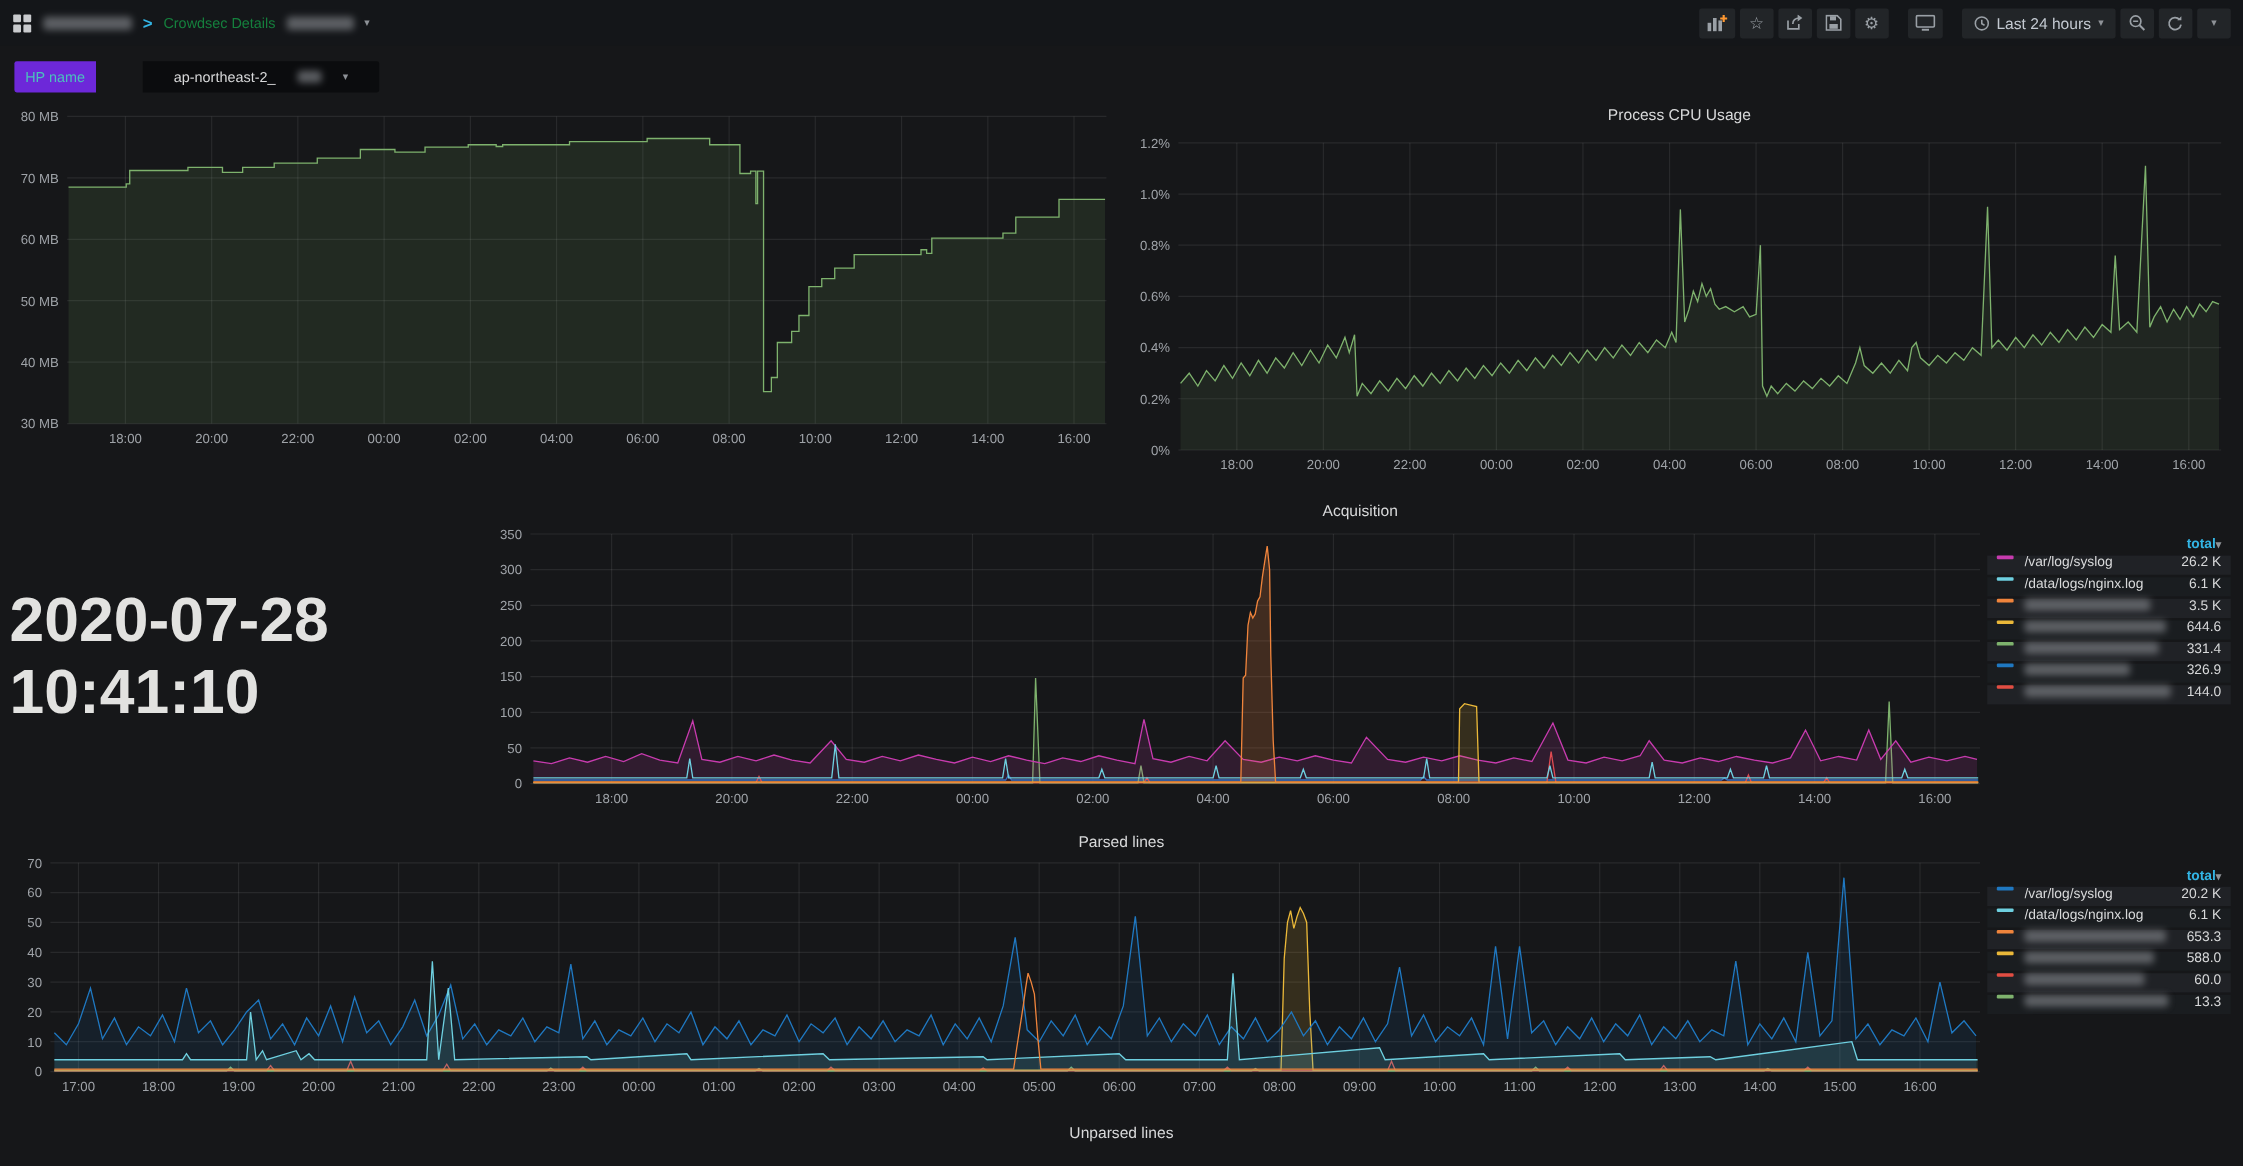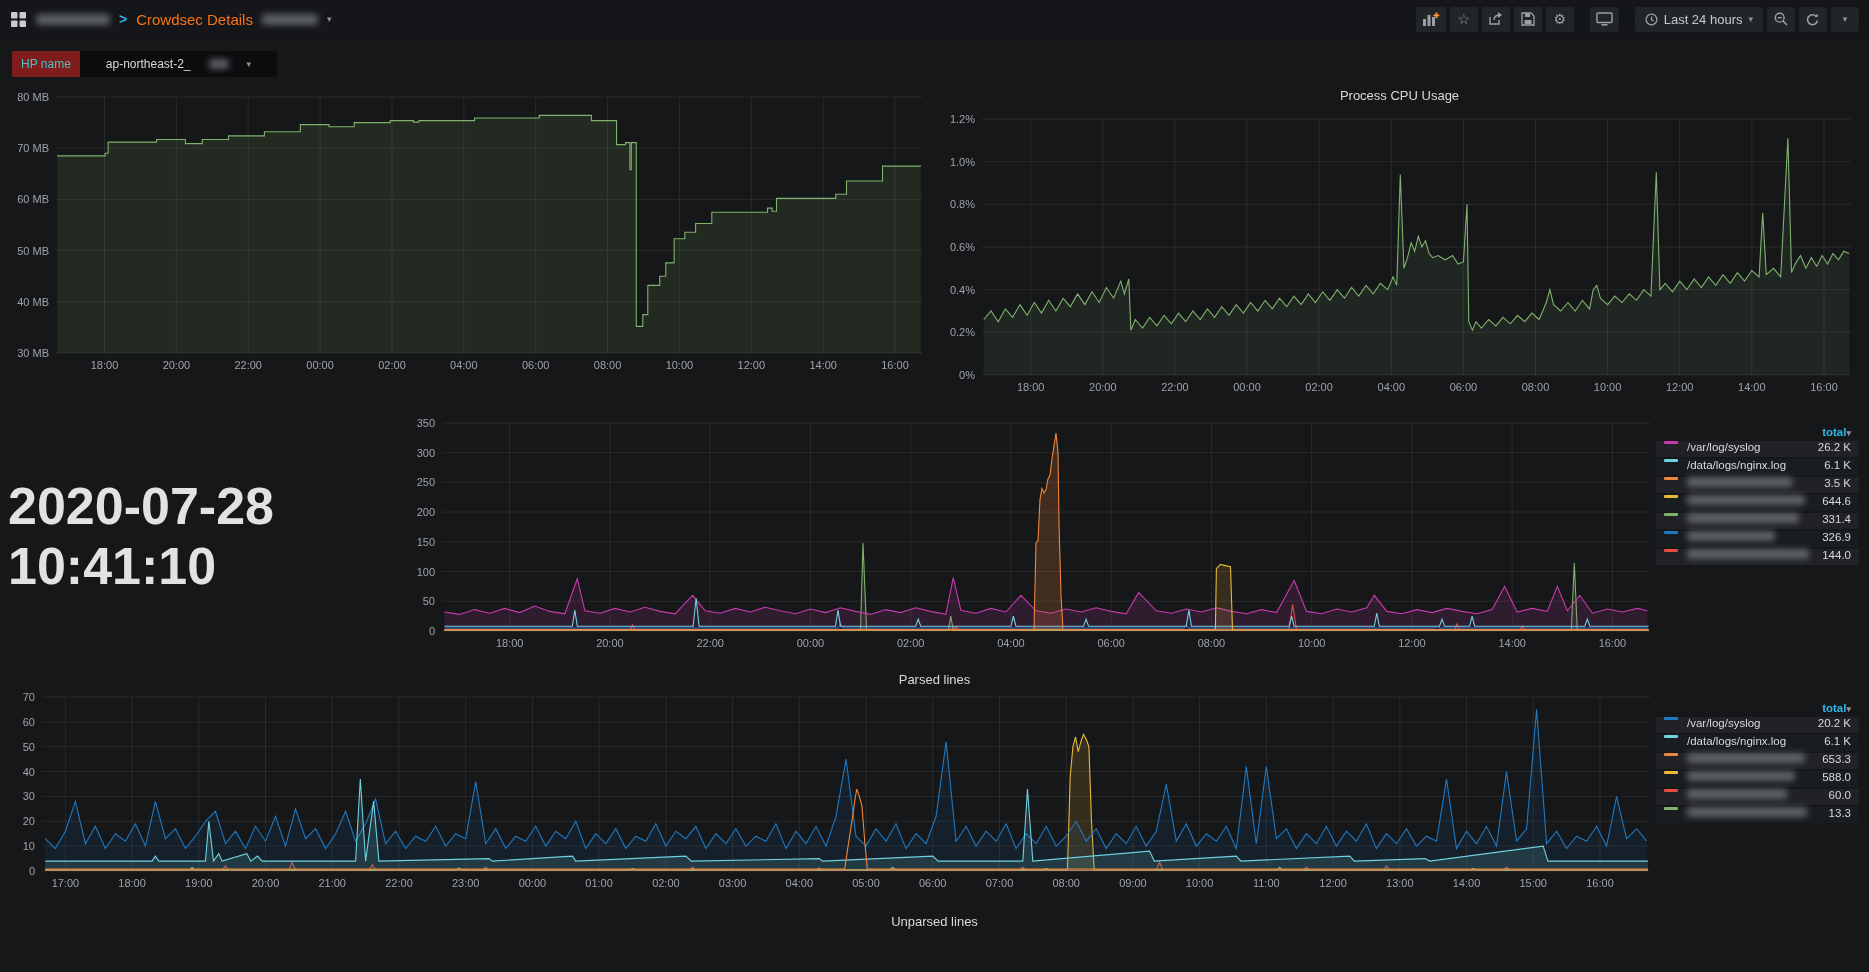--- a/index.html
+++ b/index.html
@@ -11,36 +11,36 @@
   }
   
   .navbar { height:38px; display:flex; align-items:center; justify-content:space-between;
             padding:0 10px 0 10px; background:#141619; }
   .crumb { display:flex; align-items:center; gap:9px; }
   .icon { display:inline-flex; align-items:center; justify-content:center; }
   .redact { display:inline-block; background:#75787d; border-radius:3px; filter:blur(3px); opacity:.75; }
   .crumb .folder-redact { width:74px; height:11px; }
   .crumb .suffix-redact { width:56px; height:11px; }
   .sep { color:#33b5e5; font-size:14px; font-weight:700; }
-  .nav-title { font-size:15px; color:#f97316; cursor:pointer;text-align:right; }
+  .nav-title { font-size:12px; color:#15803d; cursor:pointer;text-align:right; }
   .caret { color:#8e9297; font-size:9px; line-height:1; }
   .nav-actions { display:flex; align-items:center; }
   .btn { height:25px; min-width:28px; display:inline-flex; align-items:center; justify-content:center;
          background:#222528; border-radius:2px; color:#9aa0a6; font-size:13px; gap:6px;
          padding:0 6px; margin-left:4px; cursor:pointer; }
   .btn .glyph { font-size:14px; line-height:1; }
   .btn.gap-before { margin-left:16px; }
   .btn.time-btn { padding:0 10px; color:#c3c9d1; }
   .btn svg { display:block; }
   
   .submenu { padding:13px 12px 2px 12px; display:flex; }
   .var { display:flex; align-items:stretch; cursor:pointer; }
-  .var-label { background:#7f1d1d; color:#4bc0bd; font-size:12px; padding:6px 9px; border-radius:2px 0 0 2px; }
+  .var-label { background:#6d28d9; color:#4bc0bd; font-size:12px; padding:6px 9px; border-radius:2px 0 0 2px; }
   .var-value { background:#0b0c0e; color:#d8d9da; font-size:12px; padding:5px 26px; display:flex;
-               align-items:center; gap:18px; border-radius:0 2px 2px 0; }
+               align-items:center; gap:18px; border-radius:0 2px 2px 0;margin-left:39px; }
   .var-value .value-redact { width:20px; height:10px; }
   
   .dash { padding:6px 8px 0 8px; }
   .row { display:flex; gap:8px; margin-bottom:12px; }
   .panel h2 { margin:0; font-size:13px; font-weight:500; text-align:center; color:#d8d9da;
               height:22px; line-height:22px; cursor:pointer; }
   .panel-mem { width:922px; }
   .panel-cpu { flex:1; }
   .panel-upsince { width:390px; display:flex; flex-direction:column; }
   .bigstat { flex:1; display:flex; align-items:center; justify-content:center;
@@ -252,20 +252,21 @@
           <polyline points="45.8,212.5 53.0,204.0 60.2,214.7 67.4,201.9 74.6,210.4 81.9,197.6 89.1,208.3 96.3,195.5 103.5,206.1 110.7,193.3 117.9,204.0 125.1,191.2 132.3,199.7 139.6,186.9 146.8,197.6 154.0,184.8 161.2,195.5 168.4,180.5 175.6,191.2 182.8,174.1 186.4,186.9 190.8,172.0 192.9,223.2 197.2,212.5 204.5,221.1 211.7,210.4 218.9,218.9 226.1,208.3 233.3,216.8 240.5,206.1 247.7,214.7 254.9,204.0 262.2,212.5 269.4,201.9 276.6,210.4 283.8,199.7 291.0,208.3 298.2,197.6 305.4,206.1 312.6,195.5 319.8,204.0 327.1,193.3 334.3,201.9 341.5,191.2 348.7,199.7 355.9,189.1 363.1,197.6 370.3,186.9 377.5,195.5 384.7,184.8 392.0,193.3 399.2,182.7 406.4,191.2 413.6,180.5 420.8,189.1 428.0,178.4 435.2,186.9 442.4,176.3 449.7,182.7 455.1,169.9 458.7,178.4 462.3,67.5 465.9,161.3 469.5,150.7 473.1,135.7 476.7,144.3 480.3,129.3 483.9,140.0 487.5,133.6 491.1,146.4 494.7,150.7 500.1,148.5 507.3,152.8 514.6,148.5 520.0,157.1 525.4,154.9 529.0,97.3 530.8,214.7 534.4,223.2 538.0,214.7 543.4,221.1 550.6,212.5 557.8,218.9 565.0,210.4 572.3,216.8 579.5,208.3 586.7,214.7 593.9,206.1 601.1,212.5 608.3,195.5 611.9,182.7 615.5,197.6 622.7,204.0 629.9,195.5 637.2,204.0 644.4,193.3 651.6,201.9 655.2,182.7 658.8,178.4 662.4,191.2 669.6,197.6 676.8,189.1 684.0,195.5 691.2,186.9 698.5,193.3 705.7,182.7 712.9,189.1 718.3,65.3 721.9,182.7 727.3,176.3 734.5,184.8 741.7,174.1 748.9,182.7 756.1,172.0 763.4,180.5 770.6,169.9 777.8,178.4 785.0,167.7 792.2,176.3 799.4,165.6 806.6,174.1 813.8,163.5 821.1,169.9 824.7,105.9 828.3,167.7 835.5,161.3 842.7,169.9 849.9,31.2 853.5,165.6 857.1,157.1 862.5,148.5 867.9,161.3 873.3,150.7 878.7,159.2 884.2,148.5 889.6,157.1 895.0,146.4 900.4,152.8 905.8,144.3 911.2,146.4" fill="none" stroke="#7eb26d" stroke-width="1.1"></polyline>
         </svg>
     </section>
   </div>
 
   <div class="row">
     <section class="panel panel-upsince">
       <div class="bigstat">2020-07-28 10:41:10</div>
     </section>
     <section class="panel panel-acq">
+      <h2>Acquisition</h2>
       <div class="panel-body">
         <svg class="chart" width="1250" height="242" viewBox="0 0 1250 242">
             <line class="grid" x1="36" y1="216.0" x2="1244" y2="216.0"></line>
             <text class="tick ty" x="29" y="220">0</text>
             <line class="grid" x1="36" y1="186.3" x2="1244" y2="186.3"></line>
             <text class="tick ty" x="29" y="190.3">50</text>
             <line class="grid" x1="36" y1="156.6" x2="1244" y2="156.6"></line>
             <text class="tick ty" x="29" y="160.6">100</text>
             <line class="grid" x1="36" y1="126.9" x2="1244" y2="126.9"></line>
             <text class="tick ty" x="29" y="130.9">150</text>

